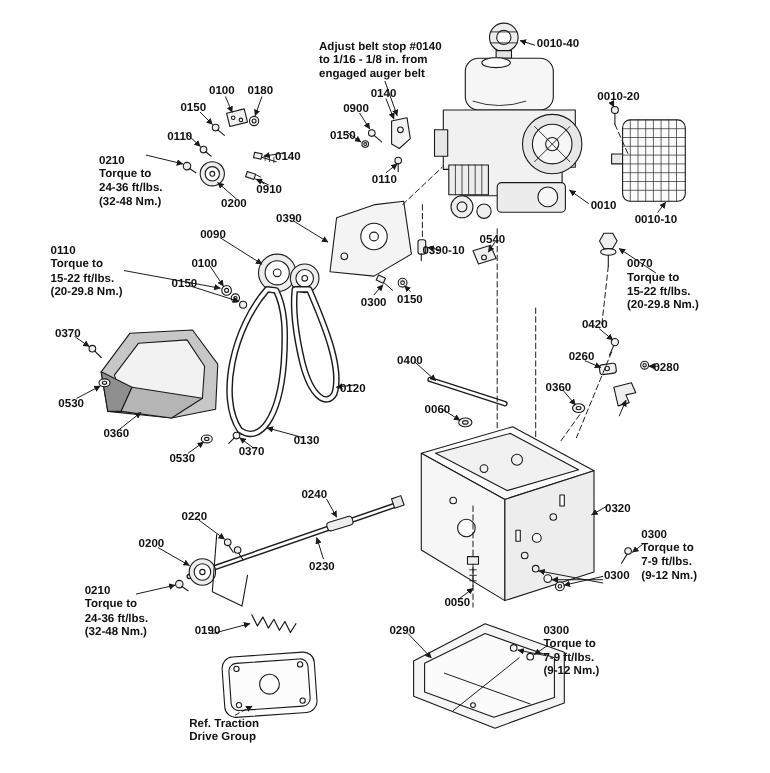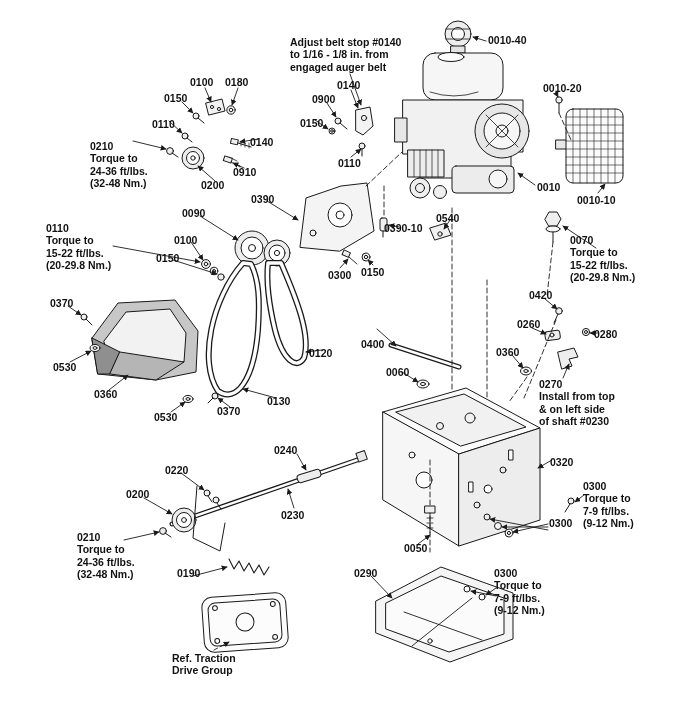--- a/index.html
+++ b/index.html
@@ -413,26 +413,22 @@
 <div class="lbl" style="left:174px;top:234px">0100</div>
 <div class="lbl" style="left:156px;top:252px">0150</div>
 <div class="lbl" style="left:328px;top:269px">0300</div>
 <div class="lbl" style="left:361px;top:266px">0150</div>
 <div class="lbl" style="left:50px;top:297px">0370</div>
 <div class="lbl" style="left:529px;top:289px">0420</div>
 <div class="lbl" style="left:517px;top:318px">0260</div>
 <div class="lbl" style="left:594px;top:328px">0280</div>
 <div class="lbl" style="left:53px;top:361px">0530</div>
 <div class="lbl" style="left:496px;top:346px">0360</div>
-<div class="lbl" style="left:361px;top:338px">0400</div>
+<div class="lbl" style="left:361px;top:322px">0400</div>
 <div class="lbl" style="left:386px;top:366px">0060</div>
-<div class="lbl center" style="left:539px;top:378px;width:96px">0270
-Install from top
-&amp; on left side
-of shaft #0230</div>
 <div class="lbl" style="left:94px;top:388px">0360</div>
 <div class="lbl" style="left:309px;top:347px">0120</div>
 <div class="lbl" style="left:154px;top:411px">0530</div>
 <div class="lbl" style="left:217px;top:405px">0370</div>
 <div class="lbl" style="left:267px;top:395px">0130</div>
 <div class="lbl" style="left:550px;top:456px">0320</div>
 <div class="lbl" style="left:274px;top:444px">0240</div>
 <div class="lbl" style="left:165px;top:464px">0220</div>
 <div class="lbl center" style="left:583px;top:480px;width:72px">0300
 Torque to

